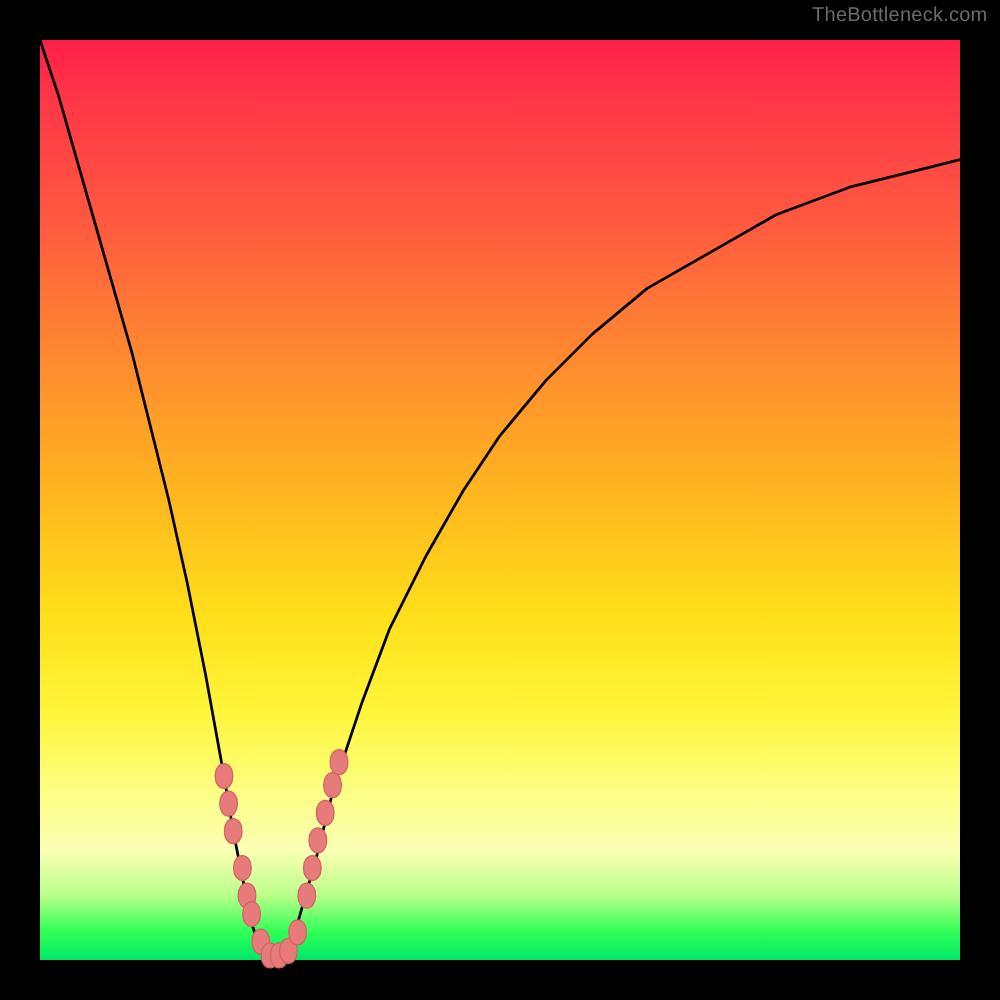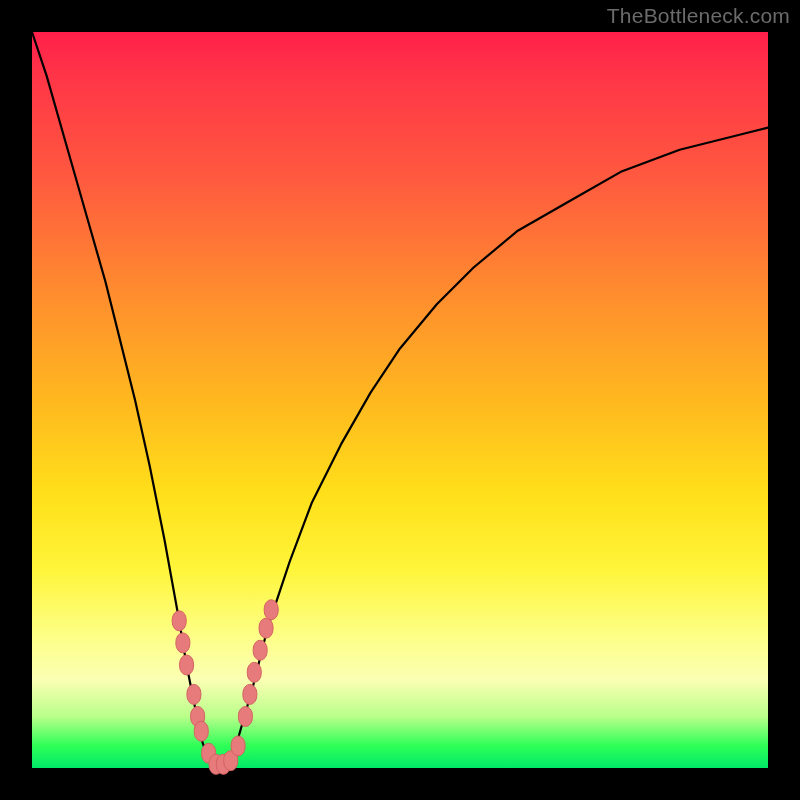--- a/index.html
+++ b/index.html
@@ -40,21 +40,21 @@
       #b9ff8a 93%,
       #2eff57 97%,
       #00e868 100%
     );
   }
   .watermark {
     position: absolute;
     top: 4px;
     right: 10px;
     color: #6b6b6b;
-    font-size: 21px;
+    font-size: 16px;
     font-weight: 500;
     letter-spacing: 0.2px;
     user-select: none;
   }
   svg.curve {
     position: absolute;
     left: 0;
     top: 0;
     width: 736px;
     height: 736px;

